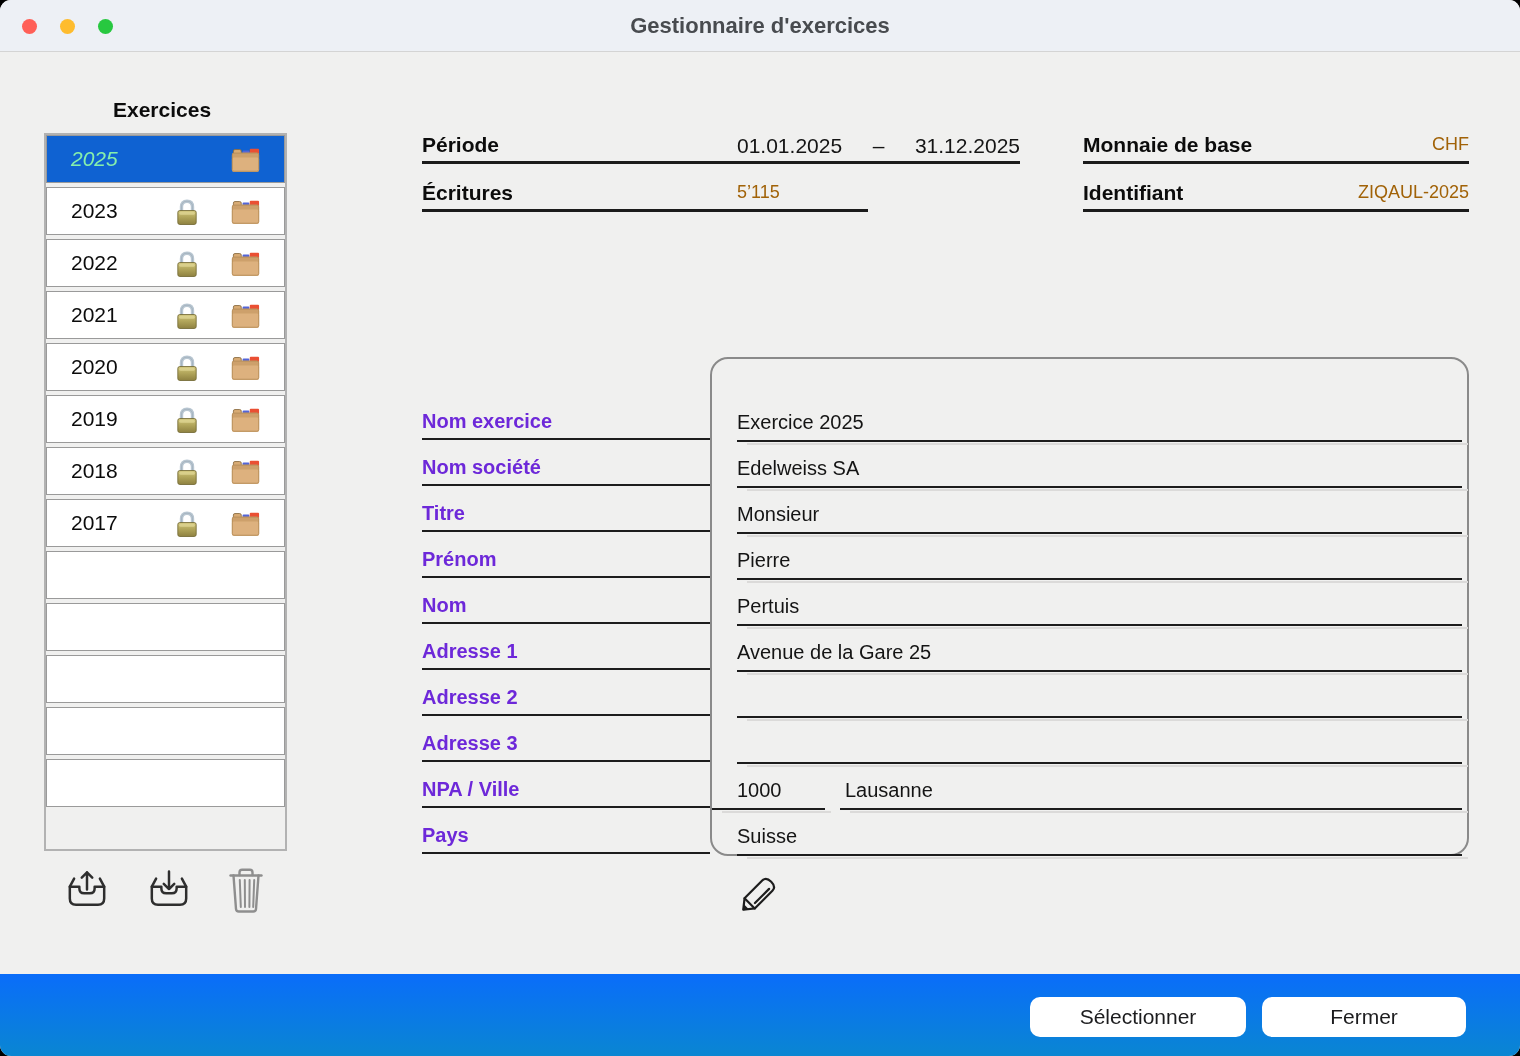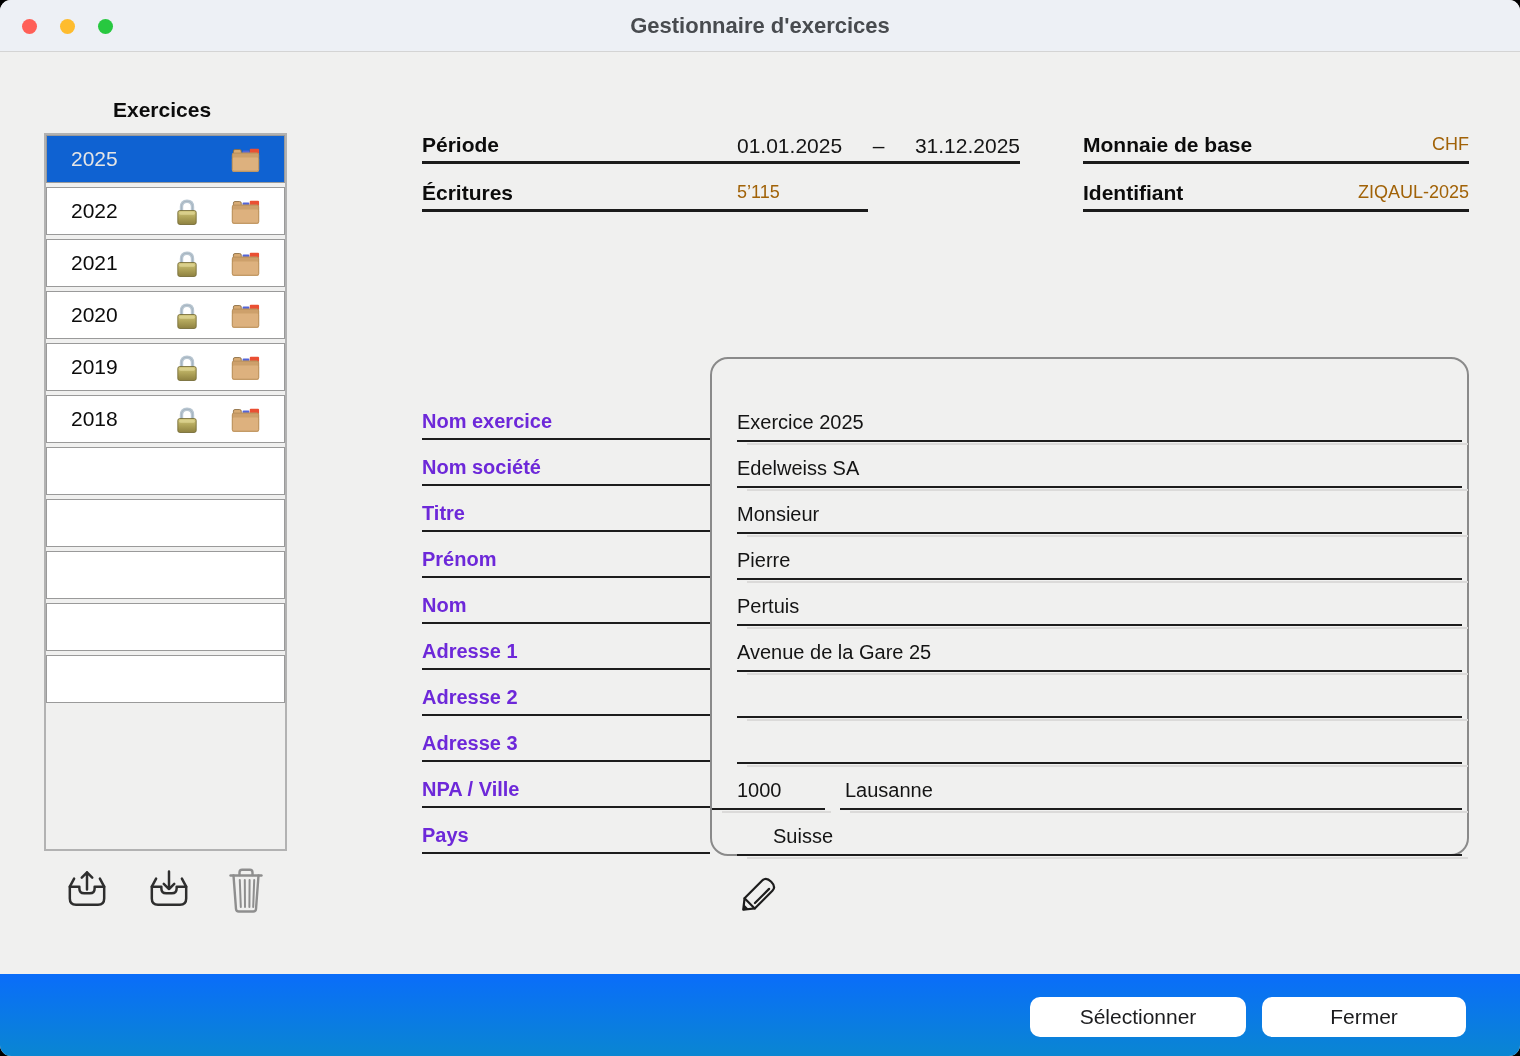--- a/index.html
+++ b/index.html
@@ -11,21 +11,21 @@
   .tl{position:absolute;top:19px;width:15px;height:15px;border-radius:50%;}
   .tl.red{left:22px;background:#ff5f57;}
   .tl.yellow{left:60px;background:#febc2e;}
   .tl.green{left:98px;background:#28c840;}
   
   .ex-heading{position:absolute;left:68px;top:98px;font-size:21px;font-weight:bold;color:#0c0c0c;margin-left:45px;}
   .year-list{position:absolute;left:44px;top:133px;width:243px;height:718px;border:2px solid #b2b2b2;overflow:hidden;background:#f0f0ef;}
   .yrow{position:relative;width:239px;height:48px;margin-bottom:4px;background:#fff;border:1px solid #9a9a9a;}
   .yrow.sel{background:#0f62d2;}
   .ytext{position:absolute;left:24px;top:0;line-height:46px;font-size:21px;color:#0b0b0b;}
-  .yrow.sel .ytext{color:#e5e5e5;}
+  .yrow.sel .ytext{color:#86efac;font-style:italic;}
   .yicon{position:absolute;top:10px;height:28px;}
   .yicon.lk{left:128px;width:24px;}
   .yicon.fd{left:183px;width:31px;}
   .icon-btn{position:absolute;background:none;border:none;padding:0;margin:0;cursor:pointer;}
   
   .flabel{position:absolute;font-size:21px;font-weight:bold;color:#0c0c0c;white-space:nowrap;}
   .fvalue{position:absolute;font-size:18px;color:#a16207;white-space:nowrap;}
   .uline{position:absolute;height:2.5px;background:#1b1b1b;}
   .period-row{position:absolute;left:737px;top:134px;width:283px;display:flex;justify-content:space-between;font-size:21px;color:#141414;}
   
@@ -110,20 +110,29 @@
 
   <div class="ex-heading">Exercices</div>
   <div class="year-list" id="yearList">
       <div class="yrow sel">
         <span class="ytext">2025</span>
         <svg class="yicon fd">
           <use href="#i-cardbox"></use>
         </svg>
       </div>
       <div class="yrow">
+        <span class="ytext">2023</span>
+        <svg class="yicon lk">
+          <use href="#i-lock"></use>
+        </svg>
+        <svg class="yicon fd">
+          <use href="#i-cardbox"></use>
+        </svg>
+      </div>
+      <div class="yrow">
         <span class="ytext">2022</span>
         <svg class="yicon lk">
           <use href="#i-lock"></use>
         </svg>
         <svg class="yicon fd">
           <use href="#i-cardbox"></use>
         </svg>
       </div>
       <div class="yrow">
         <span class="ytext">2021</span>
@@ -147,20 +156,29 @@
         <span class="ytext">2019</span>
         <svg class="yicon lk">
           <use href="#i-lock"></use>
         </svg>
         <svg class="yicon fd">
           <use href="#i-cardbox"></use>
         </svg>
       </div>
       <div class="yrow">
         <span class="ytext">2018</span>
+        <svg class="yicon lk">
+          <use href="#i-lock"></use>
+        </svg>
+        <svg class="yicon fd">
+          <use href="#i-cardbox"></use>
+        </svg>
+      </div>
+      <div class="yrow">
+        <span class="ytext">2017</span>
         <svg class="yicon lk">
           <use href="#i-lock"></use>
         </svg>
         <svg class="yicon fd">
           <use href="#i-cardbox"></use>
         </svg>
       </div>
       <div class="yrow"></div>
       <div class="yrow"></div>
       <div class="yrow"></div>
@@ -239,21 +257,21 @@
       <div class="frm-value" style="left:737px;top:733px;"></div>
       <div class="vu" style="left:737px;top:762px;width:725px;"></div>
       <div class="frm-label" style="top:778px;">NPA / Ville</div>
       <div class="lu" style="top:806px;"></div>
       <div class="frm-value" style="left:737px;top:779px;">1000</div>
       <div class="vu" style="left:712px;top:808px;width:113px;"></div>
       <div class="frm-value" style="left:845px;top:779px;">Lausanne</div>
       <div class="vu" style="left:840px;top:808px;width:622px;"></div>
       <div class="frm-label" style="top:824px;">Pays</div>
       <div class="lu" style="top:852px;"></div>
-      <div class="frm-value" style="left:773px;top:825px;text-align:center;">Suisse</div>
+      <div class="frm-value" style="left:737px;top:825px;text-align:center;">Suisse</div>
       <div class="vu" style="left:737px;top:854px;width:725px;"></div>
     </div>
 
   <button class="icon-btn" style="left:730px;top:872px;width:52px;height:50px;">
     <svg width="52" height="50">
         <use href="#i-pencil"></use>
       </svg>
   </button>
 
   <div class="footer">

